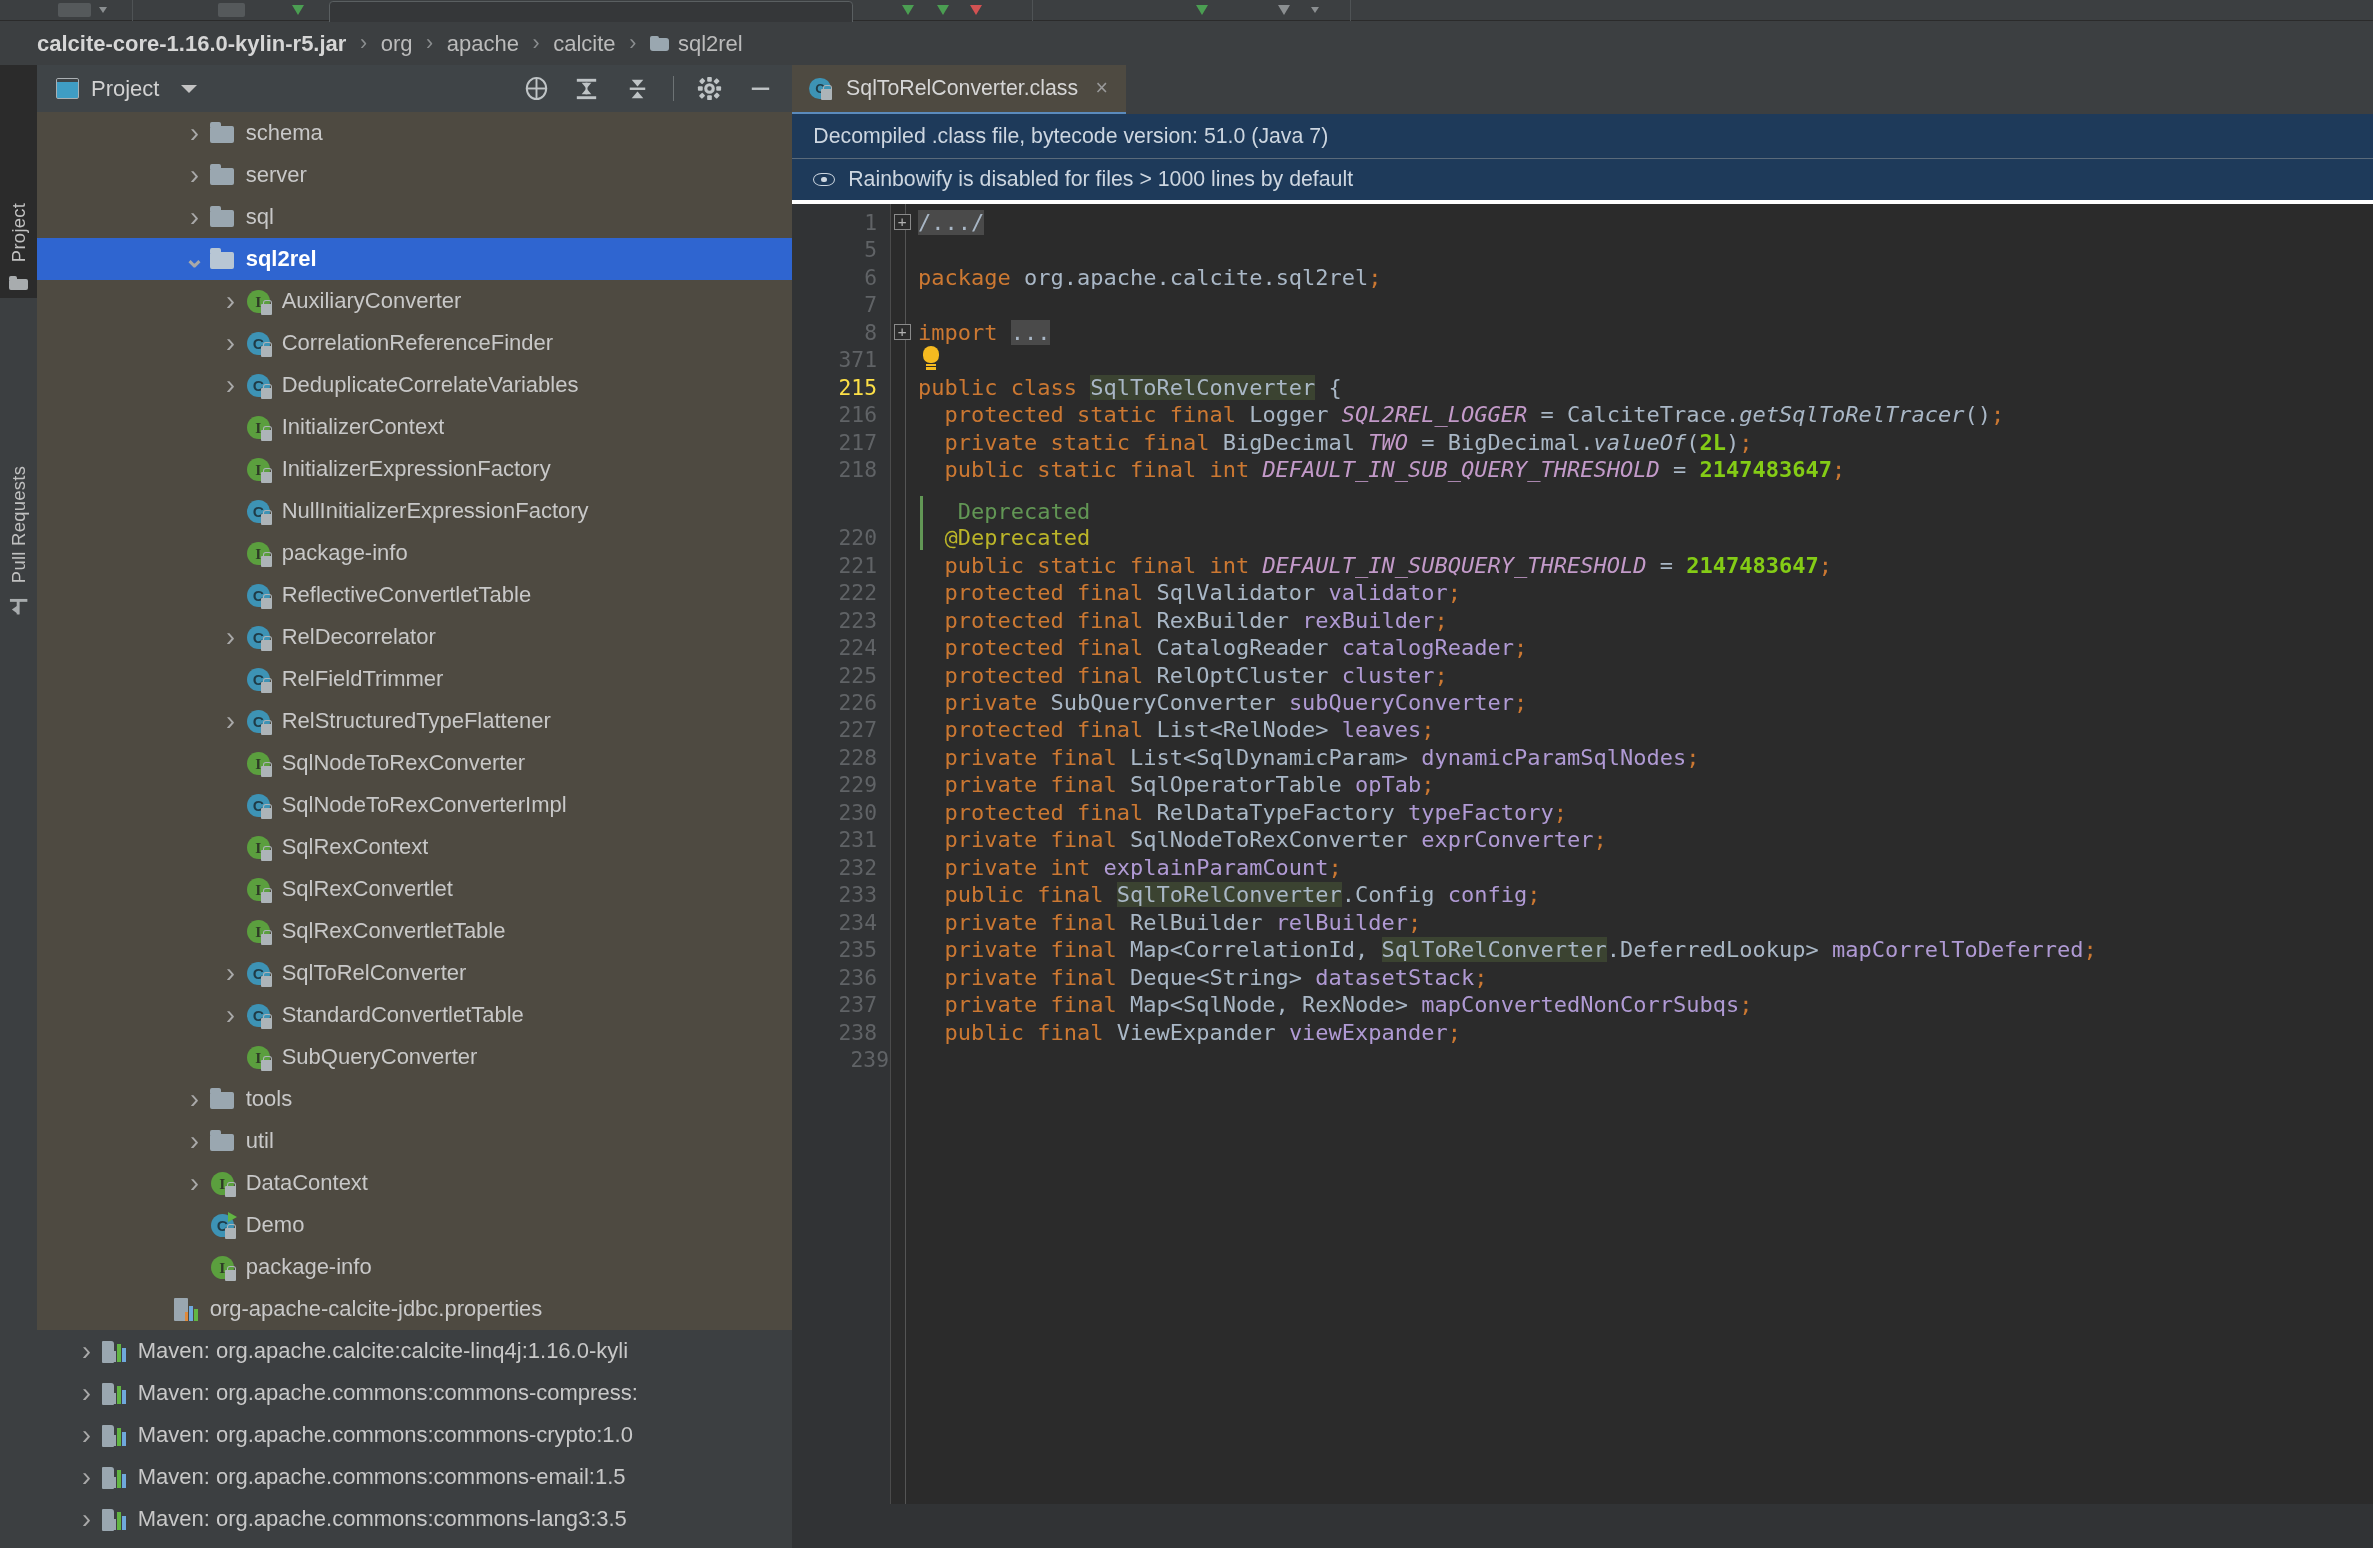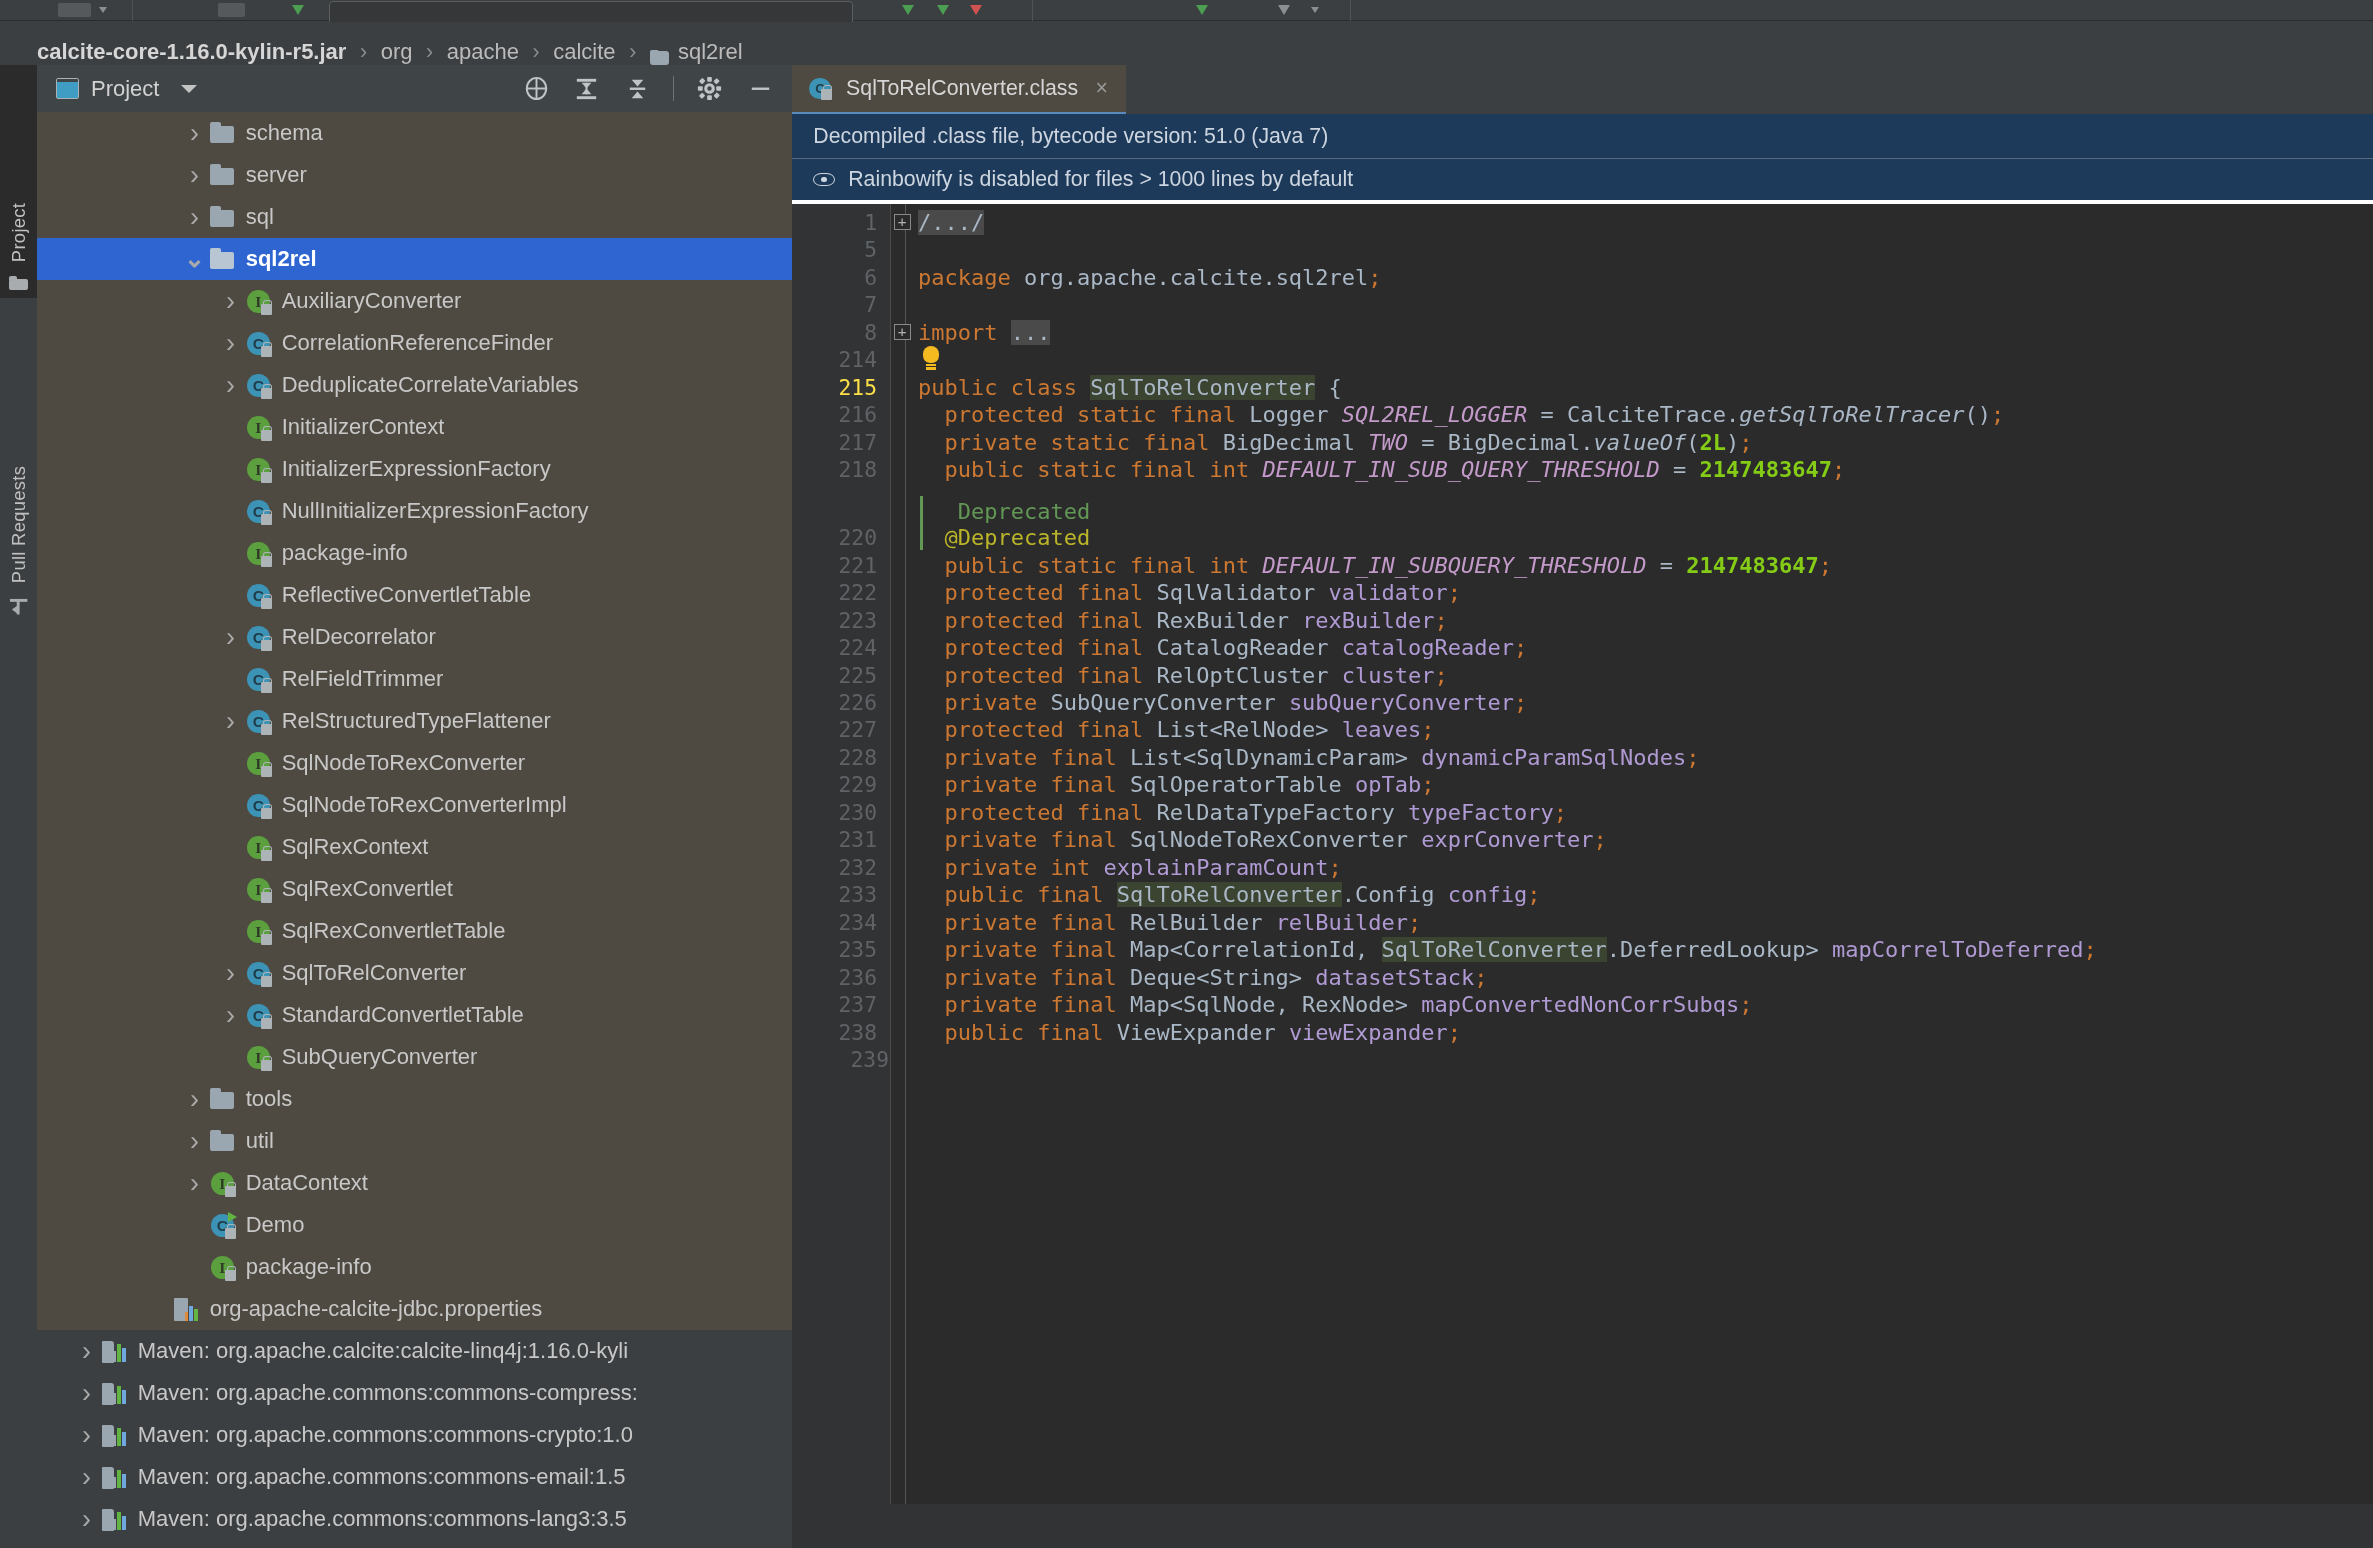--- a/index.html
+++ b/index.html
@@ -27,21 +27,21 @@
     width: 0; height: 0; border-left: 6.8px solid transparent;
     border-right: 6.8px solid transparent; border-top: 10.7px solid #4b9e52;
   }
   .tri-down.red { border-top-color: #d25252; }
   .tri-down.grey { border-top-color: #8b8f91; }
   .tri-down.small { border-left-width:4.9px;border-right-width:4.9px;border-top-width:6.8px; }
 
   
   .crumb-bar {
     position: absolute; top: 22px; left: 0; width: 1886px; height: 43px;
-    background: #3c3f41; display: flex; align-items: flex-end;
+    background: #3c3f41; display: flex; align-items: center;
     padding-left: 37px; color: #bbbbbb; font-size: 22px;
   }
   .crumb { white-space: nowrap; }
   .crumb.bold { font-weight: bold; color: #d6d6d6; }
   .crumb-sep { color: #8a8d8f; margin: 0 13.6px; font-size: 21.3px; }
   .crumb-folder {
     display: inline-block; width: 19.4px; height: 15.5px; margin-right: 8.7px;
     position: relative; vertical-align: -1.9px;
   }
   .crumb-folder::before {
@@ -669,21 +669,21 @@
       <div class="gutter"></div>
       <div class="fold-strip">
         <div class="fold-line"></div>
       </div>
       <div id="code">
           <div class="codeline" style="top: 4.9px;"><span class="lnum">1</span><span class="fold-plus" style="top: 4.9px;">+</span><span class="ctext"><span class="foldbox">/.../</span></span></div>
           <div class="codeline" style="top: 32px;"><span class="lnum">5</span><span class="ctext"></span></div>
           <div class="codeline" style="top: 60px;"><span class="lnum">6</span><span class="ctext"><span class="kw">package </span><span class="typ">org.apache.calcite.sql2rel</span><span class="kw">;</span></span></div>
           <div class="codeline" style="top: 87px;"><span class="lnum">7</span><span class="ctext"></span></div>
           <div class="codeline" style="top: 115px;"><span class="lnum">8</span><span class="fold-plus" style="top: 4.9px;">+</span><span class="ctext"><span class="kw">import </span><span class="foldbox">...</span></span></div>
-          <div class="codeline" style="top: 142px;"><span class="lnum">214</span><span class="bulb"><span class="g"></span><span class="s1"></span><span class="s2"></span></span><span class="ctext"></span></div>
+          <div class="codeline" style="top: 142px;"><span class="lnum">371</span><span class="bulb"><span class="g"></span><span class="s1"></span><span class="s2"></span></span><span class="ctext"></span></div>
           <div class="codeline" style="top: 170px;"><span class="lnum cur">215</span><span class="ctext"><span class="kw">public class </span><span class="hl">SqlToRelConverter</span><span class="typ"> {</span></span></div>
           <div class="codeline" style="top: 197px;"><span class="lnum">216</span><span class="ctext"><span class="kw">  protected static final </span><span class="typ">Logger </span><span class="sconst">SQL2REL_LOGGER</span><span class="typ"> = </span><span class="typ">CalciteTrace.</span><span class="smeth">getSqlToRelTracer</span><span class="typ">()</span><span class="kw">;</span></span></div>
           <div class="codeline" style="top: 225px;"><span class="lnum">217</span><span class="ctext"><span class="kw">  private static final </span><span class="typ">BigDecimal </span><span class="sconst">TWO</span><span class="typ"> = </span><span class="typ">BigDecimal.</span><span class="smeth">valueOf</span><span class="typ">(</span><span class="num">2L</span><span class="typ">)</span><span class="kw">;</span></span></div>
           <div class="codeline" style="top: 252px;"><span class="lnum">218</span><span class="ctext"><span class="kw">  public static final int </span><span class="sconst">DEFAULT_IN_SUB_QUERY_THRESHOLD</span><span class="typ"> = </span><span class="num">2147483647</span><span class="kw">;</span></span></div>
           <div class="codeline" style="top: 294px;"><span class="lnum"></span><span class="dep-marker" style="top: -1.9px;"></span><span class="ctext"><span class="cmt">   Deprecated</span></span></div>
           <div class="codeline" style="top: 320px;"><span class="lnum">220</span><span class="ctext"><span class="anno">  @Deprecated</span></span></div>
           <div class="codeline" style="top: 348px;"><span class="lnum">221</span><span class="ctext"><span class="kw">  public static final int </span><span class="sconst">DEFAULT_IN_SUBQUERY_THRESHOLD</span><span class="typ"> = </span><span class="num">2147483647</span><span class="kw">;</span></span></div>
           <div class="codeline" style="top: 375px;"><span class="lnum">222</span><span class="ctext"><span class="kw">  protected final </span><span class="typ">SqlValidator </span><span class="fld">validator</span><span class="kw">;</span></span></div>
           <div class="codeline" style="top: 403px;"><span class="lnum">223</span><span class="ctext"><span class="kw">  protected final </span><span class="typ">RexBuilder </span><span class="fld">rexBuilder</span><span class="kw">;</span></span></div>
           <div class="codeline" style="top: 430px;"><span class="lnum">224</span><span class="ctext"><span class="kw">  protected final </span><span class="typ">CatalogReader </span><span class="fld">catalogReader</span><span class="kw">;</span></span></div>

